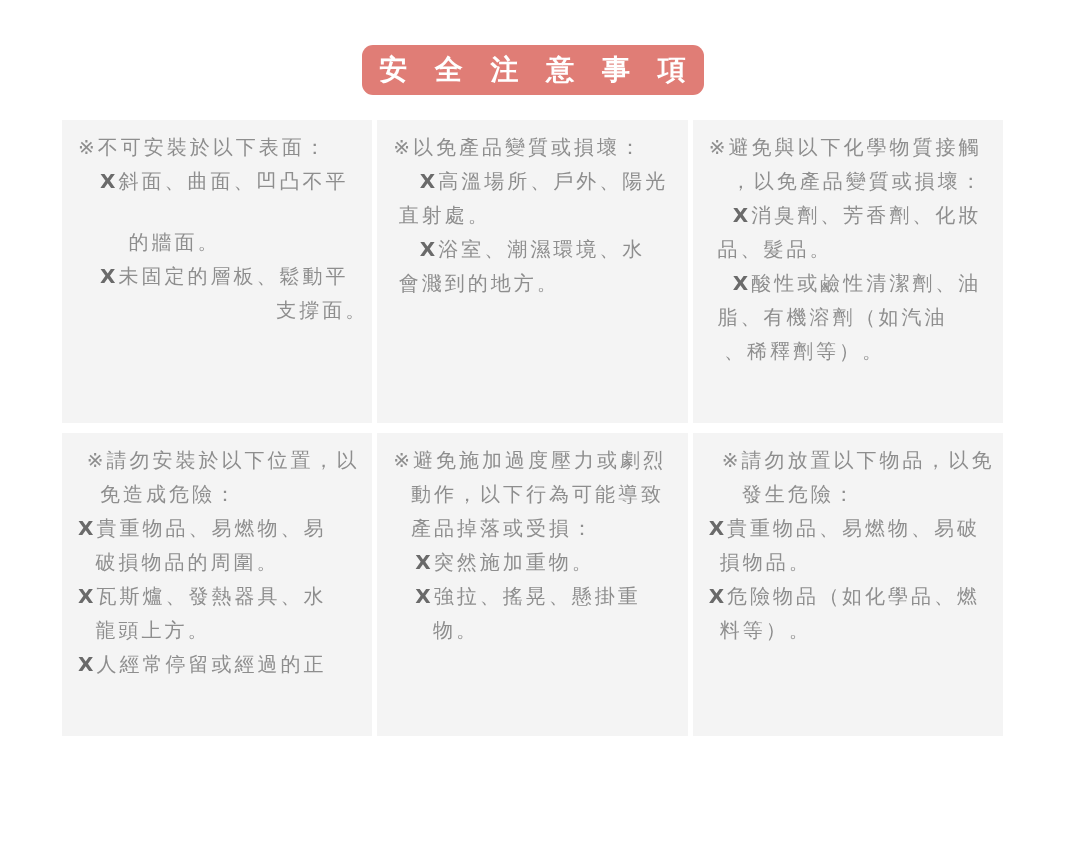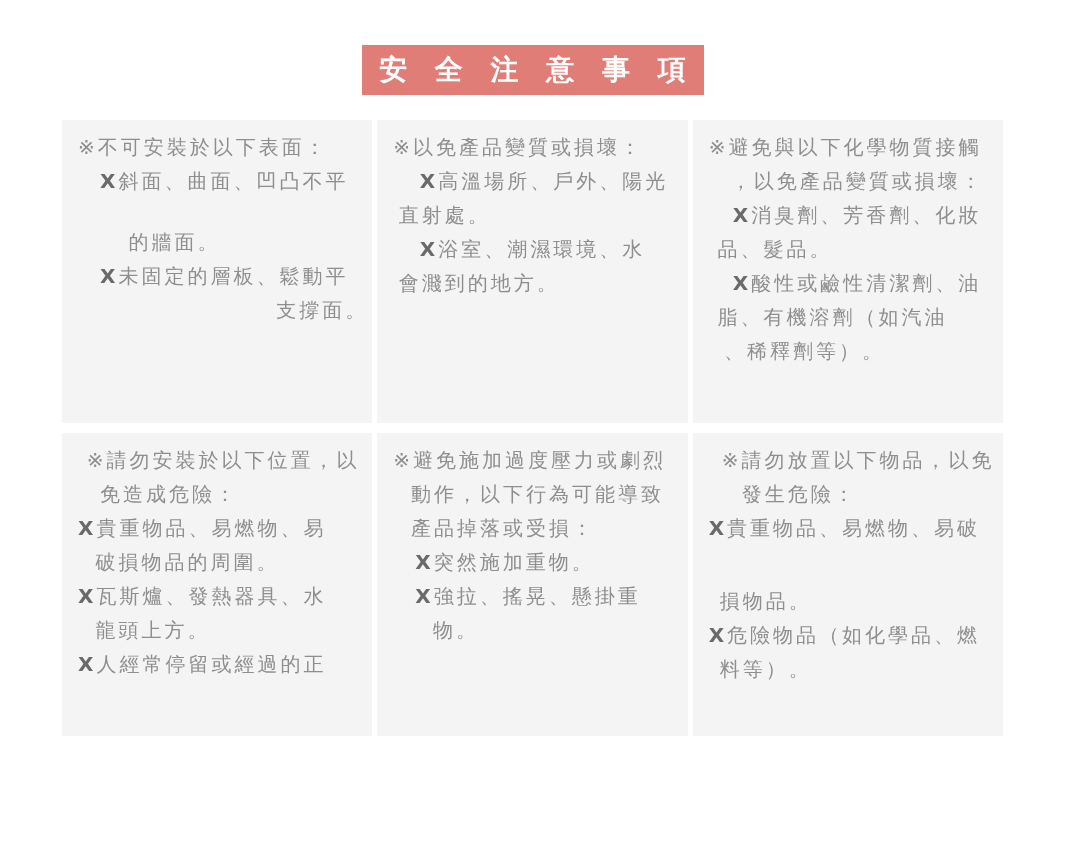--- a/index.html
+++ b/index.html
@@ -9,21 +9,21 @@
   }
   *{box-sizing:border-box;}
   html,body{margin:0;padding:0;}
   body{
     width:1065px;height:855px;background:var(--page-bg);
     font-family:"DejaVu Sans",sans-serif;overflow:hidden;
   }
   .banner{
     width:342px;height:50px;margin:45px auto 0;
     background:var(--banner-bg);
-    display:flex;align-items:center;justify-content:center;
+    display:flex;align-items:center;justify-content:center;border-radius:11px;
   }
   .banner-title{
     margin:0 -9px 0 0;color:var(--banner-fg);
     font-size:28px;font-weight:bold;letter-spacing:9px;white-space:pre;
   }
   .grid{
     width:941px;margin:25px 62px 0;
     display:grid;grid-template-columns:1fr 1fr 1fr;
     column-gap:5px;row-gap:10px;
   }
@@ -90,19 +90,19 @@
         <div class="line" style="padding-left: 17.6px;"><span class="txt">動作，以下行為可能導致</span></div>
         <div class="line" style="padding-left: 17.6px;"><span class="txt">產品掉落或受損：</span></div>
         <div class="line" style="padding-left: 22px;"><span class="marker x-mark">X</span><span class="txt">突然施加重物。</span></div>
         <div class="line" style="padding-left: 22px;"><span class="marker x-mark">X</span><span class="txt">強拉、搖晃、懸掛重</span></div>
         <div class="line" style="padding-left: 39.6px;"><span class="txt">物。</span></div>
       </section>
       <section class="box">
         <div class="line" style="padding-left: 13.2px;"><span class="marker ref-mark">※</span><span class="txt">請勿放置以下物品，以免</span></div>
         <div class="line" style="padding-left: 33px;"><span class="txt">發生危險：</span></div>
         <div class="line" style="padding-left: 0px;"><span class="marker x-mark">X</span><span class="txt">貴重物品、易燃物、易破</span></div>
-        <div class="line" style="padding-left: 11px; margin-top: 39px;"><span class="txt">損物品。</span></div>
+        <div class="line" style="padding-left: 11px;"><span class="txt">損物品。</span></div>
         <div class="line" style="padding-left: 0px;"><span class="marker x-mark">X</span><span class="txt">危險物品（如化學品、燃</span></div>
         <div class="line" style="padding-left: 11px;"><span class="txt">料等）。</span></div>
       </section>
     </main>
 
 </div>
 
 </body></html>

